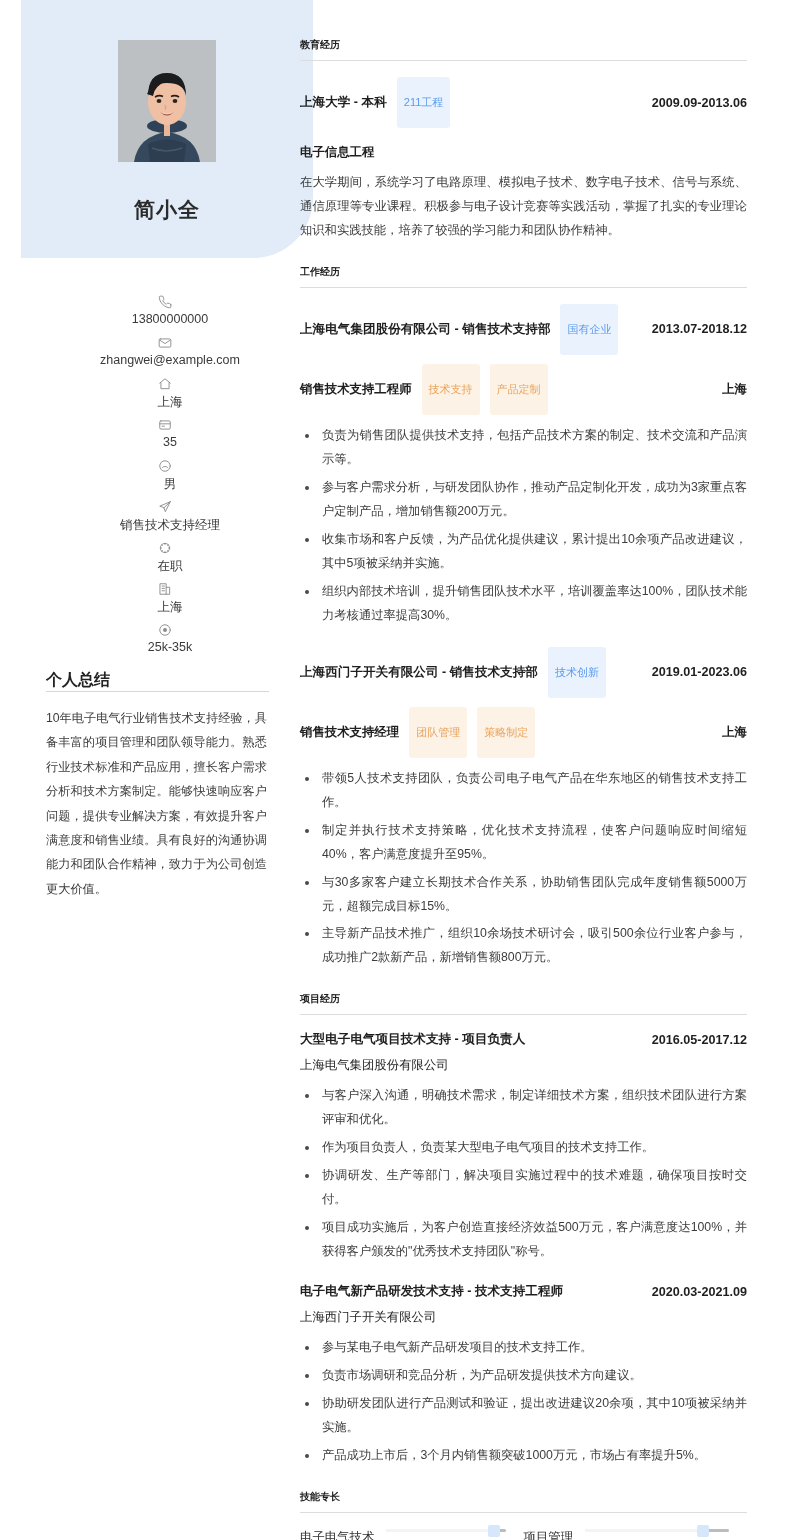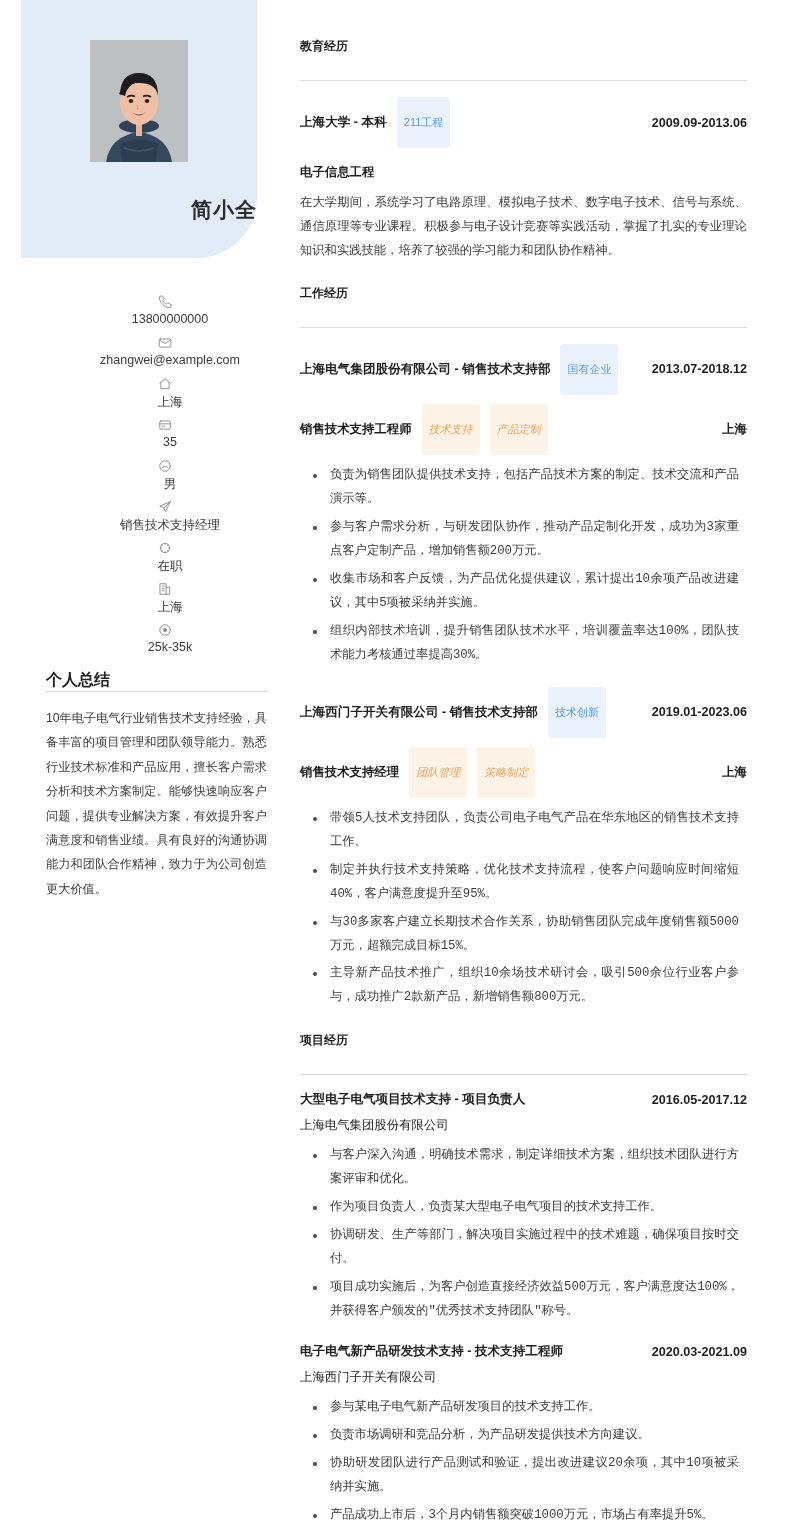--- a/index.html
+++ b/index.html
@@ -12,24 +12,24 @@
   body { width: 794px; min-height: 1540px; position: relative; }
 
   .page { display: flex; width: 794px; align-items: flex-start; }
 
   
   .sidebar { width: 290px; flex: 0 0 290px; padding-bottom: 30px; }
 
   .sidebar-head {
     background: #e2ecf8;
     margin-left: 21px;
-    width: 236px;
+    width: 292px;
     border-bottom-right-radius: 60px;
     padding: 40px 0 34px 0;
-    text-align: right;
+    text-align: center;
   }
   .photo-frame {
     width: 98px; height: 122px;
     margin: 0 auto;
     overflow: hidden;
     background: #b9bdc0;
     position: relative;
   }
   .photo-frame svg { display: block; }
   .person-name {
@@ -72,24 +72,24 @@
     color: #3c3c3c;
     text-align: justify;
     padding-right: 2px;
   }
 
   
   .main { flex: 1; padding: 38px 47px 30px 10px; }
 
   .sec { margin-bottom: 22px; }
   .sec-title {
-    font-size: 12px;
-    font-weight: 700;
-    color: #1f1f1f;
-    padding-bottom: 25px;
+    font-size: 10px;
+    font-weight: 700;
+    color: #1f1f1f;
+    padding-bottom: 8px;
     border-bottom: 1px solid #dcdcdc;
     margin-bottom: 16px;
   }
 
   .entry { margin-bottom: 19px; }
   .entry-row {
     display: flex;
     align-items: center;
     margin-bottom: 9px;
     justify-content: center;
@@ -137,30 +137,30 @@
     display: inline-block;
     font-size: 11px;
     line-height: 1;
     padding: 20px 7px;
     border-radius: 3px;
     margin-left: 10px;
     white-space: nowrap;
     font-weight: 400;
   }
   .tag-blue { background: #eaf2fd; color: #5a9bf0; }
-  .tag-orange { background: #fdf2e6; color: #e8a45c; font-style: italic; }
+  .tag-orange { background: #fdf2e6; color: #e8a45c; }
 
   .desc {
     font-size: 12.3px;
     line-height: 1.95;
     color: #3c3c3c;
     text-align: justify;
   }
 
-  ul.bullets { list-style: none; margin: 8px; padding: 0; font-family: Liberation Mono, monospace; }
+  ul.bullets { list-style: none; margin: 0; padding: 0; }
   ul.bullets li {
     position: relative;
     padding-left: 22px;
     font-size: 12.3px;
     line-height: 1.95;
     color: #3c3c3c;
     margin-bottom: 4px;
     text-align: justify;
   }
   ul.bullets li::before {

